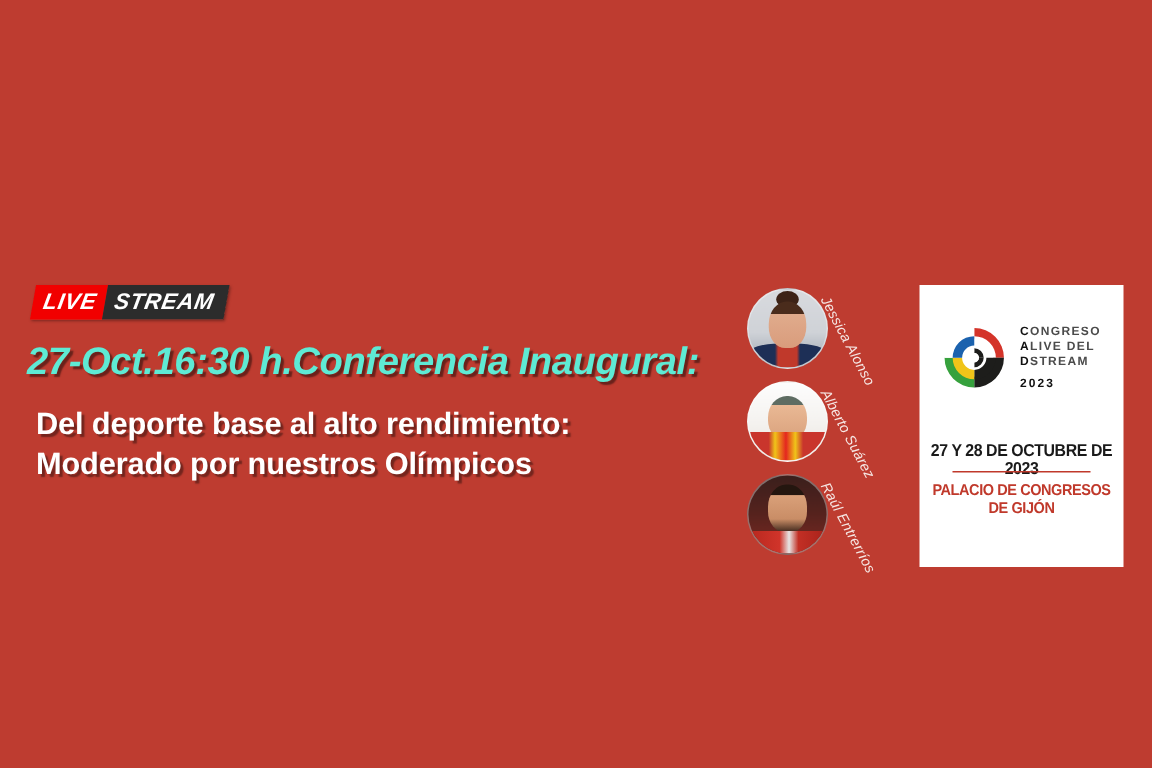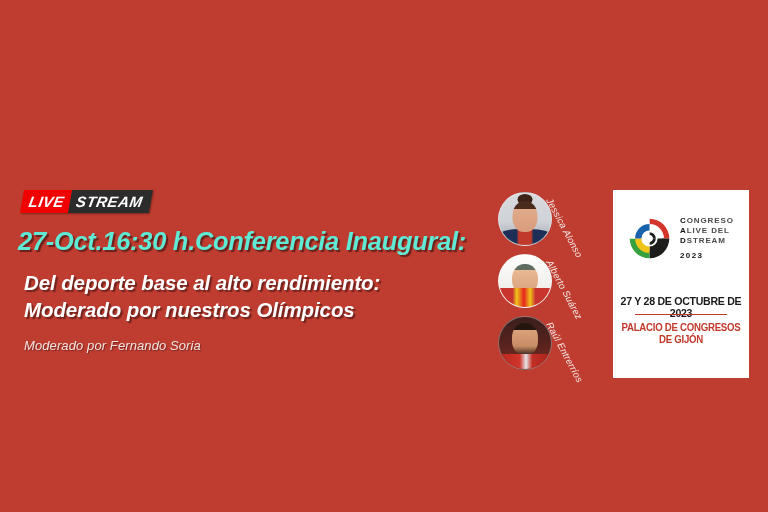--- a/index.html
+++ b/index.html
@@ -58,21 +58,20 @@
     line-height:30px;
     letter-spacing:-0.3px;
     white-space:nowrap;
     text-shadow:2px 2px 1px rgba(0,0,0,.45);
     font-family:"Liberation Sans", sans-serif;
   }
 
   .subline{
     color:#ffffff;
     font-weight:bold;
-    font-style:italic;
     font-size:20.5px;
     line-height:27px;
     letter-spacing:-0.1px;
     white-space:nowrap;
     text-shadow:2px 2px 1px rgba(0,0,0,.4);
     font-family:"Liberation Sans", sans-serif;
     padding-left:6px;
   }
   .subline.first{ margin-top:13px; }
 
@@ -234,21 +233,20 @@
   <div class="live-badge">
     <span class="live">LIVE</span>
     <span class="stream">STREAM</span>
   </div>
 
   <div class="headline">27-Oct.16:30 h.Conferencia Inaugural:</div>
 
   <div class="subline first">Del deporte base al alto rendimiento:</div>
   <div class="subline">Moderado por nuestros Olímpicos</div>
 
-  <div class="moderator">Moderado por Fernando Soria</div>
 </div>
 
 <div class="speakers">
 
   <div class="speaker s1">
     <div class="portrait p1">
         <div class="torso"></div>
       </div>
     <div class="speaker-name">Jessica Alonso</div>
   </div>

